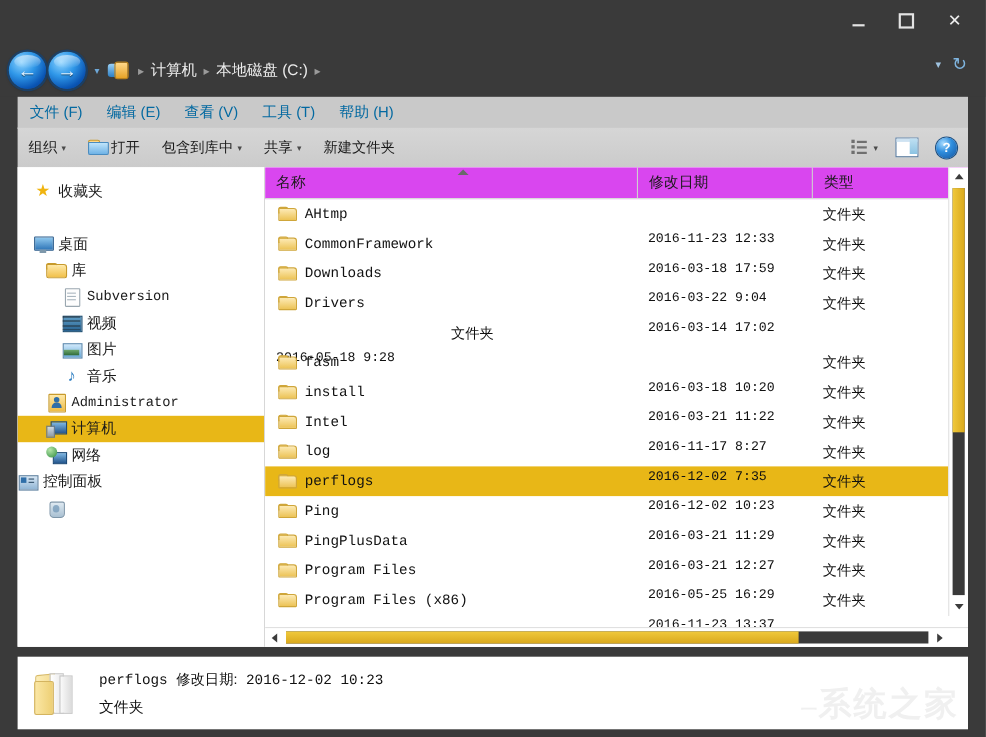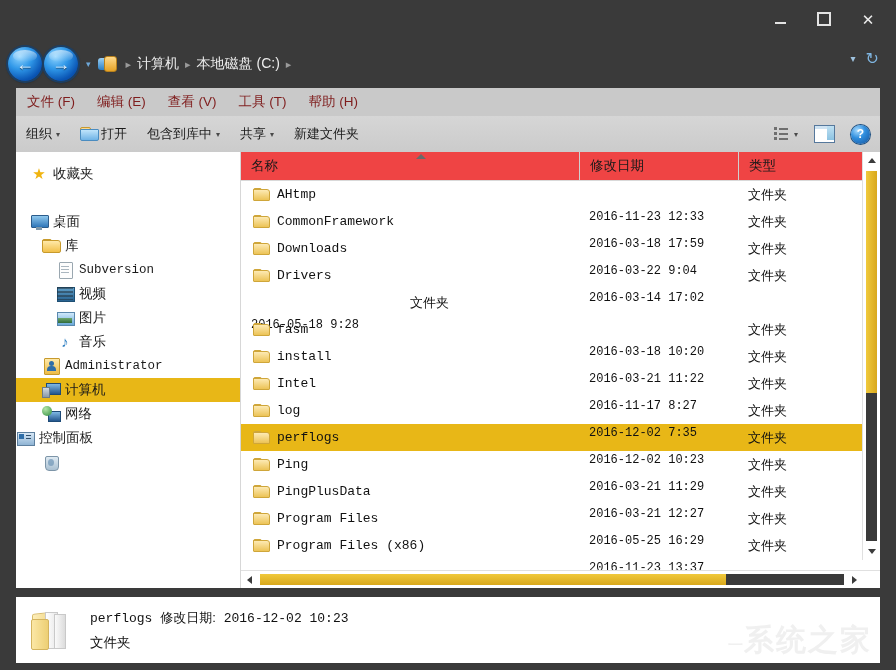--- a/index.html
+++ b/index.html
@@ -104,21 +104,21 @@
 
   
   .menubar {
     position:absolute; left:16px; top:88px;
     width:864px; height:28px;
     background:#c9c9c9;
     display:flex; align-items:center;
     border-bottom:1px solid #bdbdbd;
   }
   .menuitem {
-    padding:0 11px; font-size:13.5px; color:#7f1d1d; line-height:28px;
+    padding:0 11px; font-size:13.5px; color:#0369a1; line-height:28px;
     cursor:default;
   }
 
   
   .toolbar {
     position:absolute; left:16px; top:116px;
     width:864px; height:36px;
     background:linear-gradient(#d6d6d6,#cbcbcb);
     border-bottom:1px solid #a9a9a9;
     display:flex; align-items:center;
@@ -239,21 +239,21 @@
      background:linear-gradient(#dfeaf2,#a9c0d2);border:1px solid #7d95a8;}
   .ic-bin .b2{position:absolute;left:6px;top:5px;width:6px;height:7px;border-radius:50%;
      background:#6d94b5;opacity:.7;}
 
   
   .filepane {
     flex:1; position:relative; background:#fff; overflow:hidden;
   }
   .colheader {
     display:flex; height:28px; align-items:center;
-    border-bottom:1px solid #d9d9d9; background:#ef4444;
+    border-bottom:1px solid #d9d9d9; background:#d946ef;
     position:relative;
   }
   .colheader .col {
     font-size:13.5px; color:#1a1a1a; padding-left:10px; position:relative; height:28px;
     line-height:28px; box-sizing:border-box;
   }
   .colheader .col + .col { border-left:1px solid #cfcfcf; }
   .col-name { width:338px; }
   .col-date { width:159px; }
   .col-type { width:120px; }

